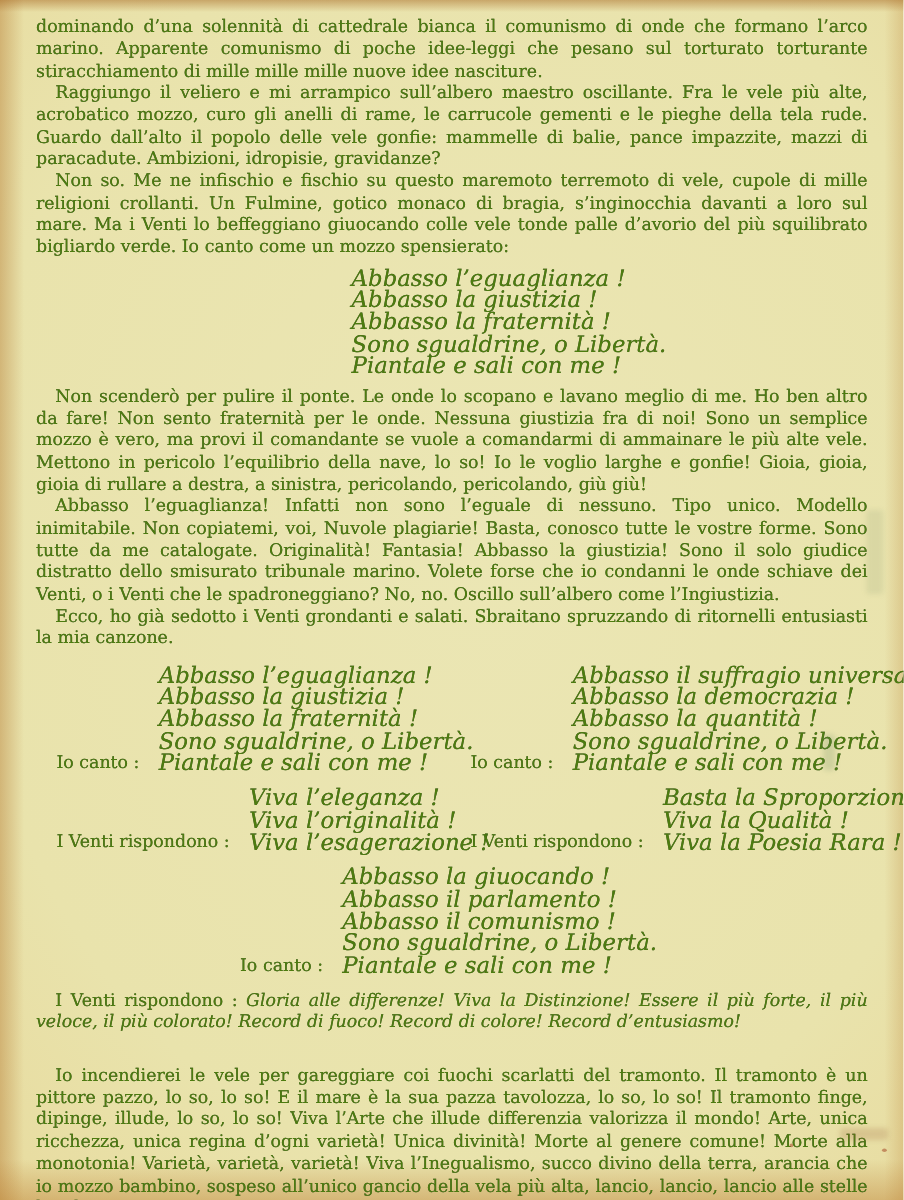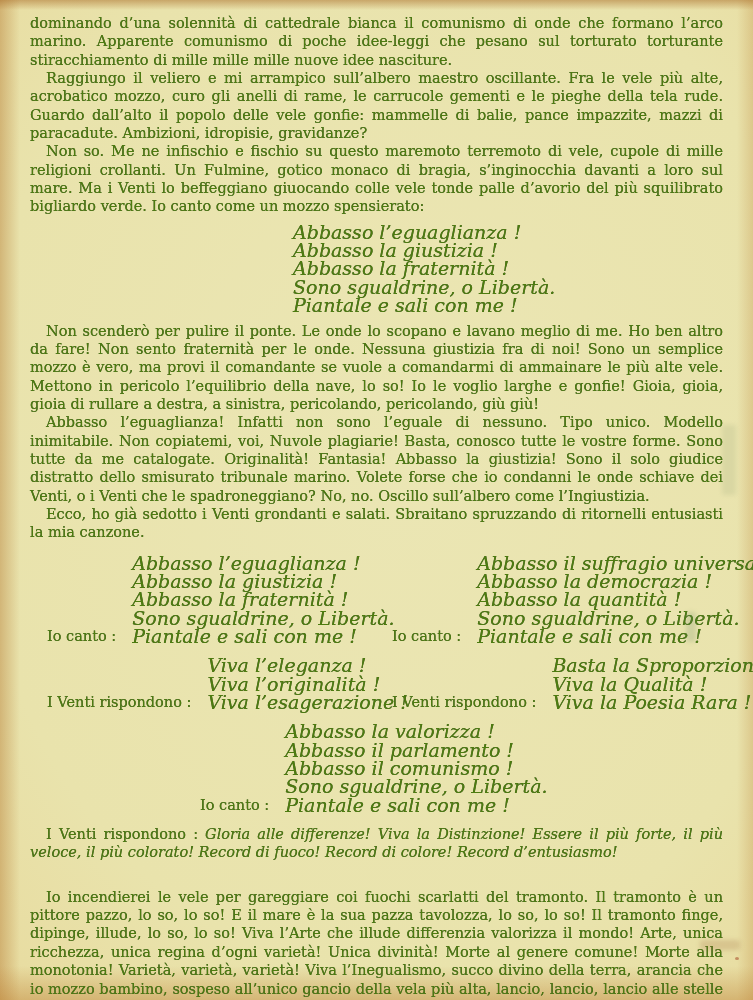--- a/index.html
+++ b/index.html
@@ -139,21 +139,21 @@
           <div class="verse-line">Viva la Qualità !</div>
           <div class="verse-line">Viva la Poesia Rara !</div>
         </div>
       </div>
     </div>
   </div>
 
   <div class="chant center-chant">
     <span class="chant-label">Io canto :</span>
     <div class="chant-verse">
-      <div class="verse-line">Abbasso la valorizza !</div>
+      <div class="verse-line">Abbasso la giuocando !</div>
       <div class="verse-line">Abbasso il parlamento !</div>
       <div class="verse-line">Abbasso il comunismo !</div>
       <div class="verse-line">Sono sgualdrine, o Libertà.</div>
       <div class="verse-line">Piantale e sali con me !</div>
     </div>
   </div>
 
   <p class="para mixed"><span class="label">I Venti rispondono :</span><span class="italic-run">Gloria alle differenze! Viva la Distinzione! Essere il più forte, il più veloce, il più colorato! Record di fuoco! Record di colore! Record d’entusiasmo!</span></p>
 
   <p class="para closing">Io incendierei le vele per gareggiare coi fuochi scarlatti del tramonto. Il tramonto è un pittore pazzo, lo so, lo so! E il mare è la sua pazza tavolozza, lo so, lo so! Il tramonto finge, dipinge, illude, lo so, lo so! Viva l’Arte che illude differenzia valorizza il mondo! Arte, unica ricchezza, unica regina d’ogni varietà! Unica divinità! Morte al genere comune! Morte alla monotonia! Varietà, varietà, varietà! Viva l’Inegualismo, succo divino della terra, arancia che io mozzo bambino, sospeso all’unico gancio della vela più alta, lancio, lancio, lancio alle stelle bambine!</p>

